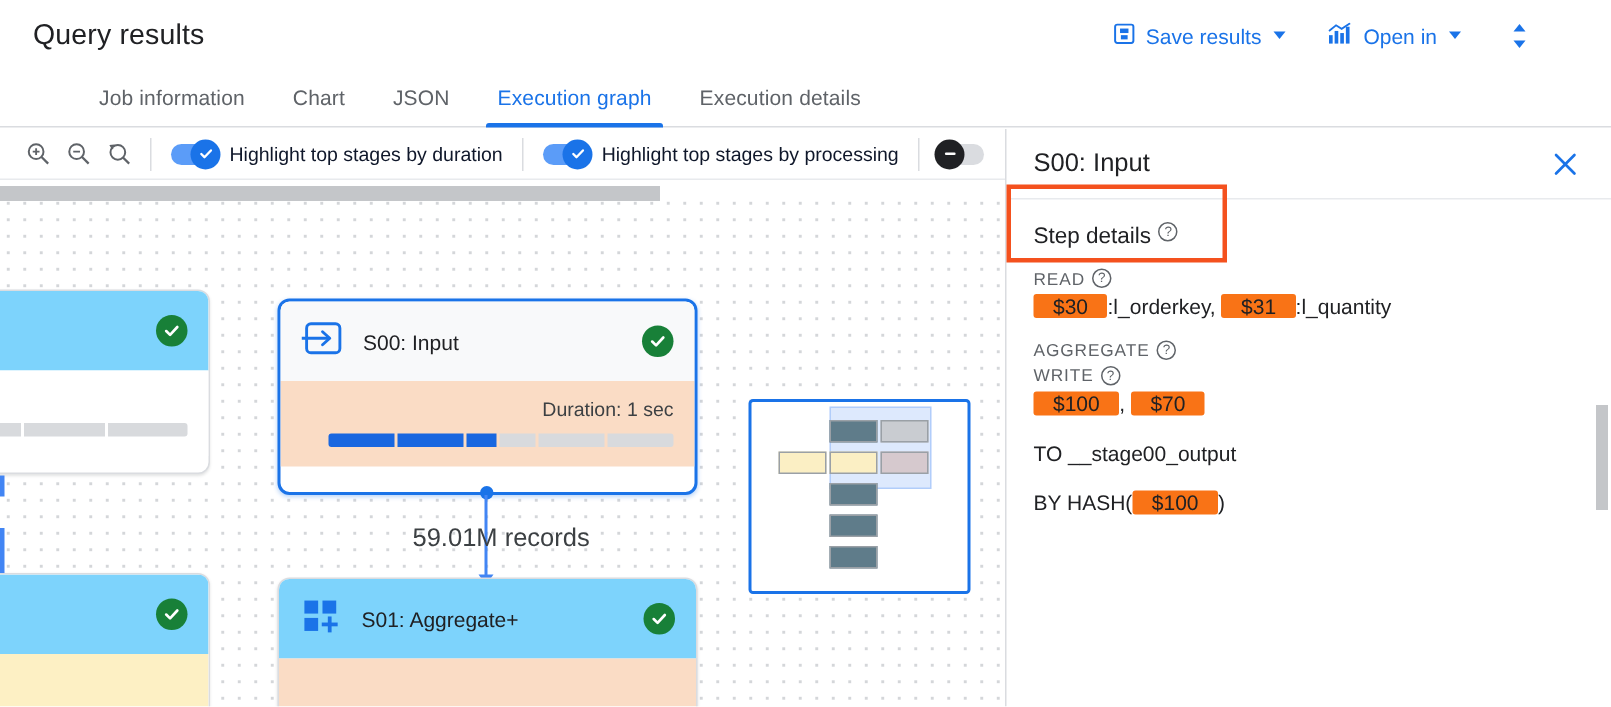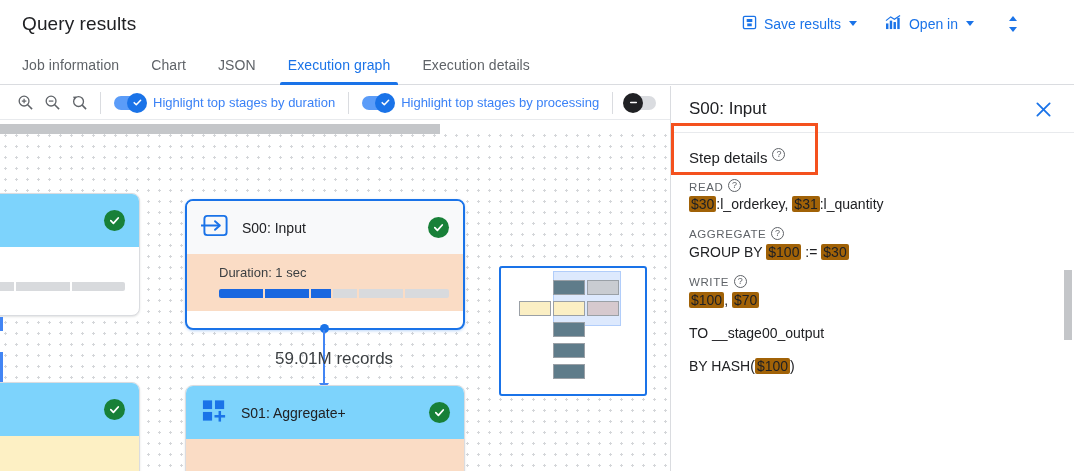--- a/index.html
+++ b/index.html
@@ -35,20 +35,21 @@
     border-right:4.5px solid transparent;border-top:5.5px solid #1a73e8;
     margin-left:1px;
   }
   .icon-unfold { cursor:pointer; display:flex; align-items:center; padding:0 4px;}
 
   
   .tabs {
     position:absolute; left:0; top:47px; width:1074px; height:38px;
     display:flex; align-items:flex-end; border-bottom:1px solid #dadce0;
     background:#fff;
+    padding-left:44px;
   }
   .tab {
     font-size:14px; color:#5f6368; padding:0 16px 11px 16px;
     cursor:pointer; position:relative; white-space:nowrap; letter-spacing:.1px;
   }
   .tab:first-child { margin-left:6px; }
   .tab.active { color:#1a73e8; font-weight:500; }
   .tab.active::after {
     content:""; position:absolute; left:8px; right:8px; bottom:-1px;
     height:3px; background:#1a73e8; border-radius:2px 2px 0 0;
@@ -60,21 +61,21 @@
     display:flex; align-items:center; background:#fff;
     border-bottom:1px solid #e8eaed;
   }
   .zoom-group { display:flex; align-items:center; gap:9px; padding:0 12px 0 16px; }
   .zoom-btn { cursor:pointer; display:flex; width:18px; height:18px; align-items:center; justify-content:center;}
   .tb-sep { width:1px; height:22px; background:#dadce0; }
   .toggle-item {
     display:flex; align-items:center; gap:9px; padding:0 13px;
     white-space:nowrap;
   }
-  .toggle-label { font-size:13px; color:#3b82f6; }
+  .toggle-label { font-size:13px; color:#0f172a; }
   .switch {
     position:relative; width:30px; height:14px; border-radius:7px;
     background:#5b9cf8; flex:none;
   }
   .switch .knob {
     position:absolute; right:-3px; top:-3px; width:20px; height:20px;
     border-radius:50%; background:#1a73e8;
     display:flex; align-items:center; justify-content:center;
   }
   .switch.dark { background:#dadce0; }
@@ -108,21 +109,21 @@
   .node-head {
     height:53px; display:flex; align-items:center; gap:12px;
     padding:0 14px; background:#7dd3fc;
   }
   .node.selected .node-head { background:#f8f9fa; }
   .node-title { font-size:14px; font-weight:500; color:#202124; }
   .check {
     margin-left:auto; width:21px; height:21px; border-radius:50%;
     background:#188038; display:flex; align-items:center; justify-content:center; flex:none;
   }
-  .node-body { padding:11px 14px 13px 32px; }
+  .node-body { padding:11px 14px 13px 32px;text-align:right; }
   .node-body.peach { background:#fadcc5; }
   .node-body.cream { background:#fdf0c4; }
   .node-body.plain { background:#fff; }
   .dur { font-size:13px; color:#3c4043; margin-bottom:9px; }
   .bar { display:flex; height:9px; gap:2px; }
   .seg { flex:1; }
   .seg.on { background:#1967e0; }
   .seg.off { background:#d8dadd; }
   .seg.grey { background:#d8dadd; }
   .seg:first-child { border-radius:2px 0 0 2px; }
@@ -175,21 +176,21 @@
   .qmark {
     width:13px;height:13px;border-radius:50%;border:1.2px solid #5f6368;
     font-size:9px; line-height:11px; text-align:center; color:#5f6368;
     display:inline-block; position:relative; top:-1px; flex:none;
   }
   .sec-label {
     font-size:11.5px; color:#5f6368; letter-spacing:.6px;
     display:flex; align-items:center; gap:5px; margin-top:4px;
   }
   .sec-text { font-size:14px; color:#202124; margin:2px 0 14px 0; line-height:1.35; }
-  .vr { background:#a16207; border-radius:2px; padding:0 2px; }
+  .vr { background:#f97316; border-radius:2px; padding:0 13px; }
   .redbox {
     position:absolute; left:671px; top:123px; width:147px; height:52px;
     border:3px solid #f4511e; pointer-events:none; z-index:40;
   }
   .vscroll {
     position:absolute; right:2px; top:137px; width:8px; height:70px;
     background:#c4c6c9; border-radius:0; cursor:pointer;
   }
 </style>
 </head>
@@ -438,23 +439,20 @@
       </div>
       <div class="sec-text">
         <span class="vr">$30</span>:l_orderkey, <span class="vr">$31</span>:l_quantity
       </div>
 
 
       <div class="sec-label">
         <span>AGGREGATE</span>
         <span class="qmark">?</span>
       </div>
-      <div class="sec-text">
-        GROUP BY <span class="vr">$100</span> := <span class="vr">$30</span>
-      </div>
 
 
       <div class="sec-label">
         <span>WRITE</span>
         <span class="qmark">?</span>
       </div>
       <div class="sec-text">
         <span class="vr">$100</span>, <span class="vr">$70</span>
       </div>
 

